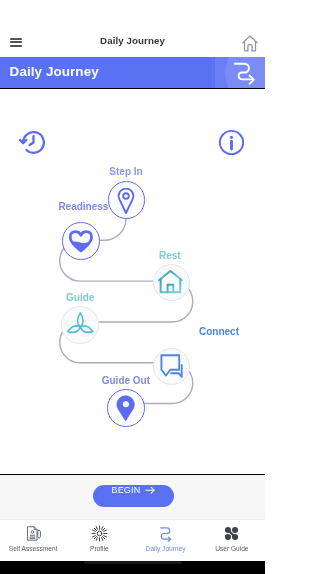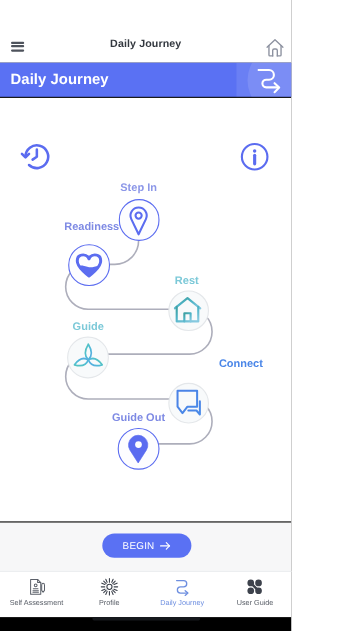--- a/index.html
+++ b/index.html
@@ -48,21 +48,21 @@
   .node.outline { border:1.3px solid #5b6cf0; background:#fdfdff; }
   .node.soft    { background:#f8fafb; border:1px solid #e4e7ea; }
   .nlabel { position:absolute; font-size:10px; font-weight:bold; white-space:nowrap;
             line-height:1; transform:translateX(-50%); }
 
   
   .beginbar { position:absolute; left:0; top:474.5px; width:265px; height:45px;
               background:#f7f7f8; }
   .begin-btn { position:absolute; left:93.1px; top:485.4px; width:80.5px; height:22.1px;
                border-radius:11.1px; background:#5a71f3; color:#fff;
-               display:flex; align-items:center; justify-content:center; gap:4.3px;
+               display:flex; justify-content:center; gap:4.3px;
                font-size:9px; font-weight:normal; letter-spacing:0.2px; border:none;
                padding:0; font-family:"Liberation Sans", sans-serif; }
 
   
   .navbar { position:absolute; left:0; top:519px; width:265px; height:42px; background:#fff;
             border-top:1px solid #eceef0; display:flex; }
   .navitem { flex:1; display:flex; flex-direction:column; align-items:center;
              justify-content:flex-start; padding-top:5px; gap:3px; }
   .navicon { width:17px; height:17px; display:block; }
   .navlabel { font-size:6.6px; color:#5b6069; white-space:nowrap; }

